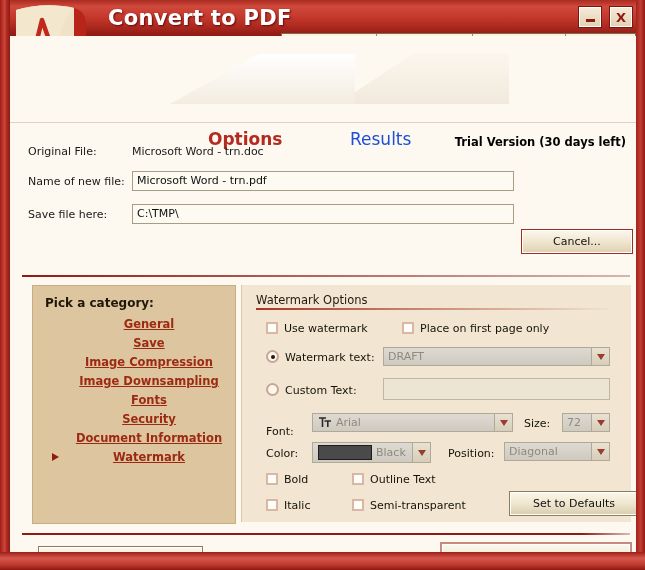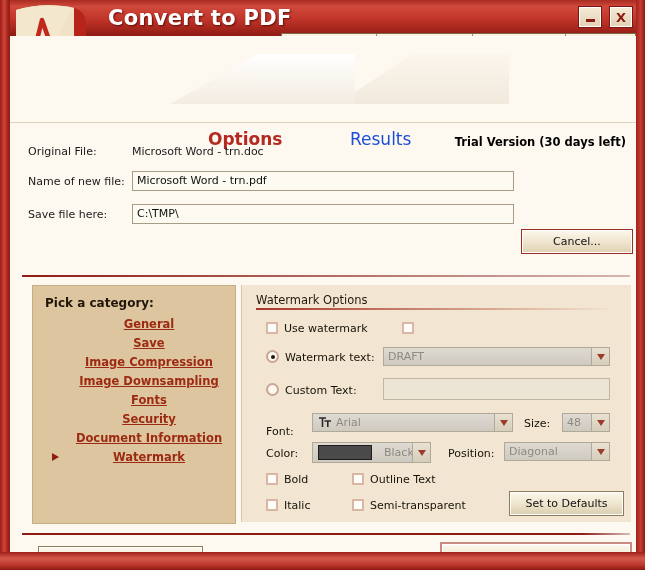--- a/index.html
+++ b/index.html
@@ -113,21 +113,21 @@
   .combo.light{background:#ece5d6;border:1px solid #c0b7a2;}
   .combo .cval{flex:1;padding-left:4px;font-size:11px;color:#8e8a80;white-space:nowrap;overflow:hidden;}
   .combo .cbtn{width:17px;height:100%;flex:none;display:flex;align-items:center;
      justify-content:center;background:linear-gradient(to bottom,#e9e2d2,#d6cdba);
      border-left:1px solid #b0a998;}
   .cbtn i{display:block;width:0;height:0;border-left:4.5px solid transparent;
      border-right:4.5px solid transparent;border-top:6px solid #9c3c2c;}
   #font-tt{width:14px;height:13px;margin-left:5px;flex:none;}
   #color-swatch{width:52px;height:13px;margin-left:5px;background:#4a4a4a;border:1px solid #1d1d1d;flex:none;}
 
-  #defaults{position:absolute;left:499px;top:455px;width:115px;height:25px;box-sizing:border-box;
+  #defaults{position:absolute;left:499px;top:455px;width:130px;height:25px;box-sizing:border-box;
      border:1px solid #8c7c5c;background:linear-gradient(to bottom,#fcf7ea,#efe6cf 50%,#d9cdae);
      font-size:11px;color:#111;display:flex;align-items:center;justify-content:center;
      cursor:pointer;box-shadow:inset 0 0 0 1px #fff;}
 
   
   #foot-rule{position:absolute;left:12px;top:497px;width:608px;height:2px;
      background:linear-gradient(to right,#8e1b14,#8e1b14 92%,#d9bdb6);}
   #cancel{position:absolute;left:28px;top:510px;width:165px;height:26px;box-sizing:border-box;
      border:1px solid #8c7c5c;background:linear-gradient(to bottom,#fcf8ec,#efe5ce 50%,#d7cbac);
      font-size:11px;color:#111;display:flex;align-items:center;justify-content:center;
@@ -243,20 +243,21 @@
     </div>
 
     <div id="wmpanel">
       <div id="wm-title">Watermark Options</div>
       <div id="wm-rule"></div>
 
       <div class="chk" style="left:24px;top:37px;"></div>
       <div class="ctext" style="left:42px;top:37px;">Use watermark</div>
 
       <div class="chk" style="left:160px;top:37px;"></div>
+      <div class="ctext" style="left:178px;top:37px;">Place on first page only</div>
 
       <div class="rad on" style="left:24px;top:65px;"></div>
       <div class="ctext" style="left:43px;top:66px;">Watermark text:</div>
       <div class="combo" style="left:141px;top:62px;width:227px;">
         <span class="cval">DRAFT</span>
         <span class="cbtn">
             <i></i>
           </span>
       </div>
 
@@ -272,30 +273,30 @@
           <path d="M1 2 H8 M4.5 2 V11" stroke="#2a2a2a" stroke-width="1.6" fill="none"></path>
           <path d="M6.5 5 H13 M9.8 5 V11" stroke="#2a2a2a" stroke-width="1.6" fill="none"></path>
         </svg>
         <span class="cval">Arial</span>
         <span class="cbtn">
             <i></i>
           </span>
       </div>
       <div class="ctext" style="left:282px;top:132px;">Size:</div>
       <div class="combo" style="left:320px;top:128px;width:48px;">
-        <span class="cval">48</span>
+        <span class="cval">72</span>
         <span class="cbtn">
             <i></i>
           </span>
       </div>
 
       <div class="ctext" style="left:24px;top:162px;">Color:</div>
       <div class="combo" style="left:70px;top:157px;width:119px;height:21px;">
         <span id="color-swatch"></span>
-        <span class="cval" style="padding-left:12px;">Black</span>
+        <span class="cval" style="padding-left:4px;">Black</span>
         <span class="cbtn">
             <i></i>
           </span>
       </div>
       <div class="ctext" style="left:206px;top:162px;">Position:</div>
       <div class="combo" style="left:262px;top:157px;width:106px;">
         <span class="cval">Diagonal</span>
         <span class="cbtn">
             <i></i>
           </span>

